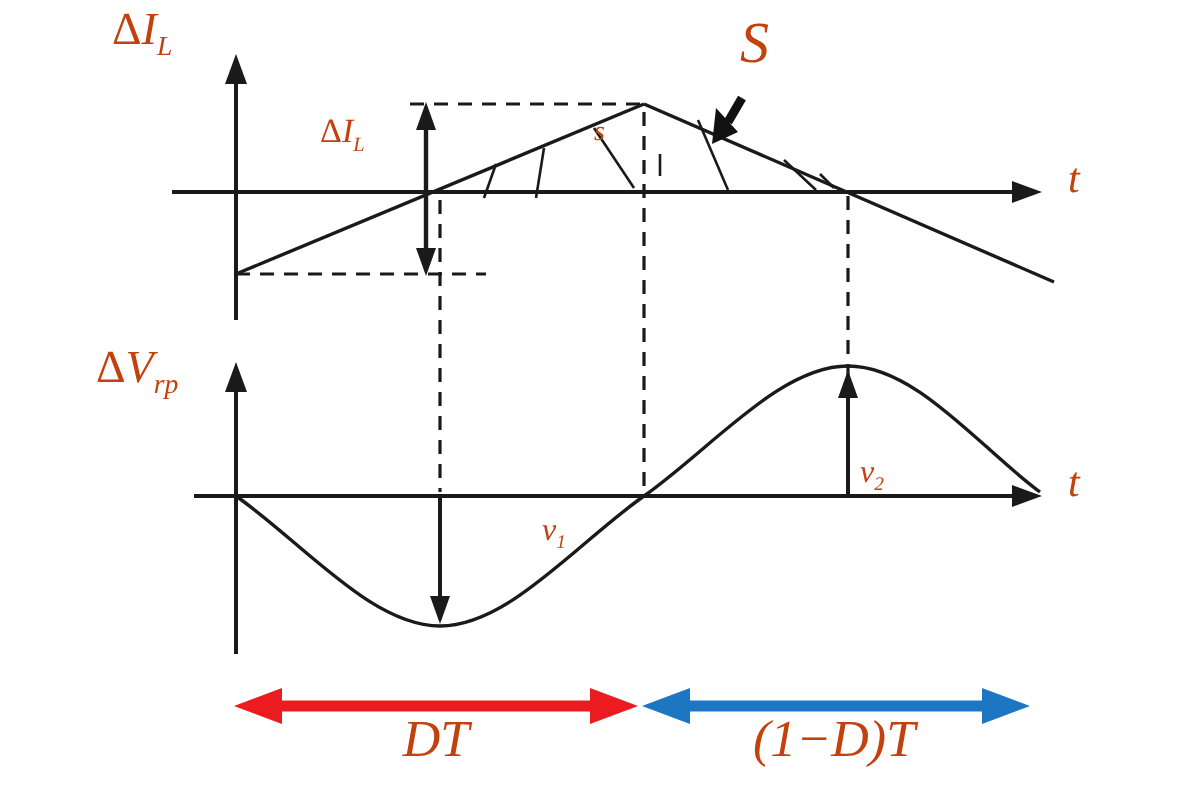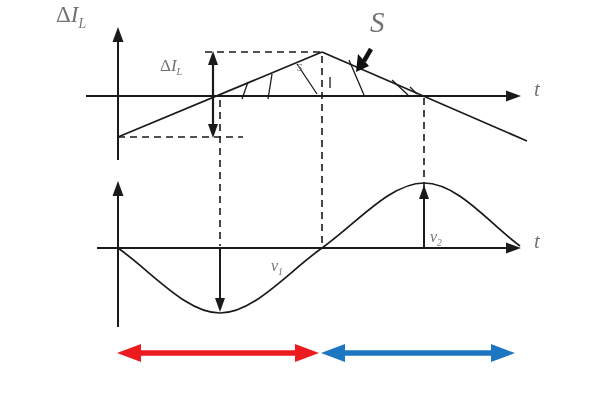--- a/index.html
+++ b/index.html
@@ -2,21 +2,21 @@
 <html><head>
 <meta charset="utf-8">
 <style>
   html,body{margin:0;padding:0;background:#fff;}
   .fig{
     position:relative;
     width:600px;height:400px;
     background:#ffffff;
     overflow:hidden;
     font-family:"Liberation Serif","DejaVu Serif",serif;
-    color:#737373;
+    color:#c2410c;
   }
   .fig svg{position:absolute;left:0;top:0;}
   .label{position:absolute;white-space:nowrap;line-height:1;}
   .it{font-style:italic;}
   .label sub{font-size:0.6em;font-style:italic;}
   .lbl-ail-axis{left:56px;top:3px;font-size:23px;}
   .lbl-ail-inner{left:160px;top:57px;font-size:17px;}
   .lbl-s-big{left:370px;top:8px;font-size:29px;}
   .lbl-s-small{left:297px;top:60px;font-size:14px;}
   .lbl-t1{left:534px;top:79px;font-size:21px;}
@@ -109,22 +109,25 @@
   <div class="label lbl-ail-axis"><span>Δ</span><span class="it">I</span><sub>L</sub></div>
 
   <div class="label lbl-ail-inner"><span>Δ</span><span class="it">I</span><sub>L</sub></div>
 
   <div class="label lbl-s-big it">S</div>
 
   <div class="label lbl-s-small it">s</div>
 
   <div class="label lbl-t1 it">t</div>
 
+  <div class="label lbl-avrp"><span>Δ</span><span class="it">V</span><sub>rp</sub></div>
 
   <div class="label lbl-t2 it">t</div>
 
   <div class="label lbl-v1"><span class="it">v</span><sub>1</sub></div>
 
   <div class="label lbl-v2"><span class="it">v</span><sub>2</sub></div>
 
+  <div class="label lbl-dt it">DT</div>
 
+  <div class="label lbl-1mdt it">(1−D)T</div>
 
 </div>
 
 </body></html>

